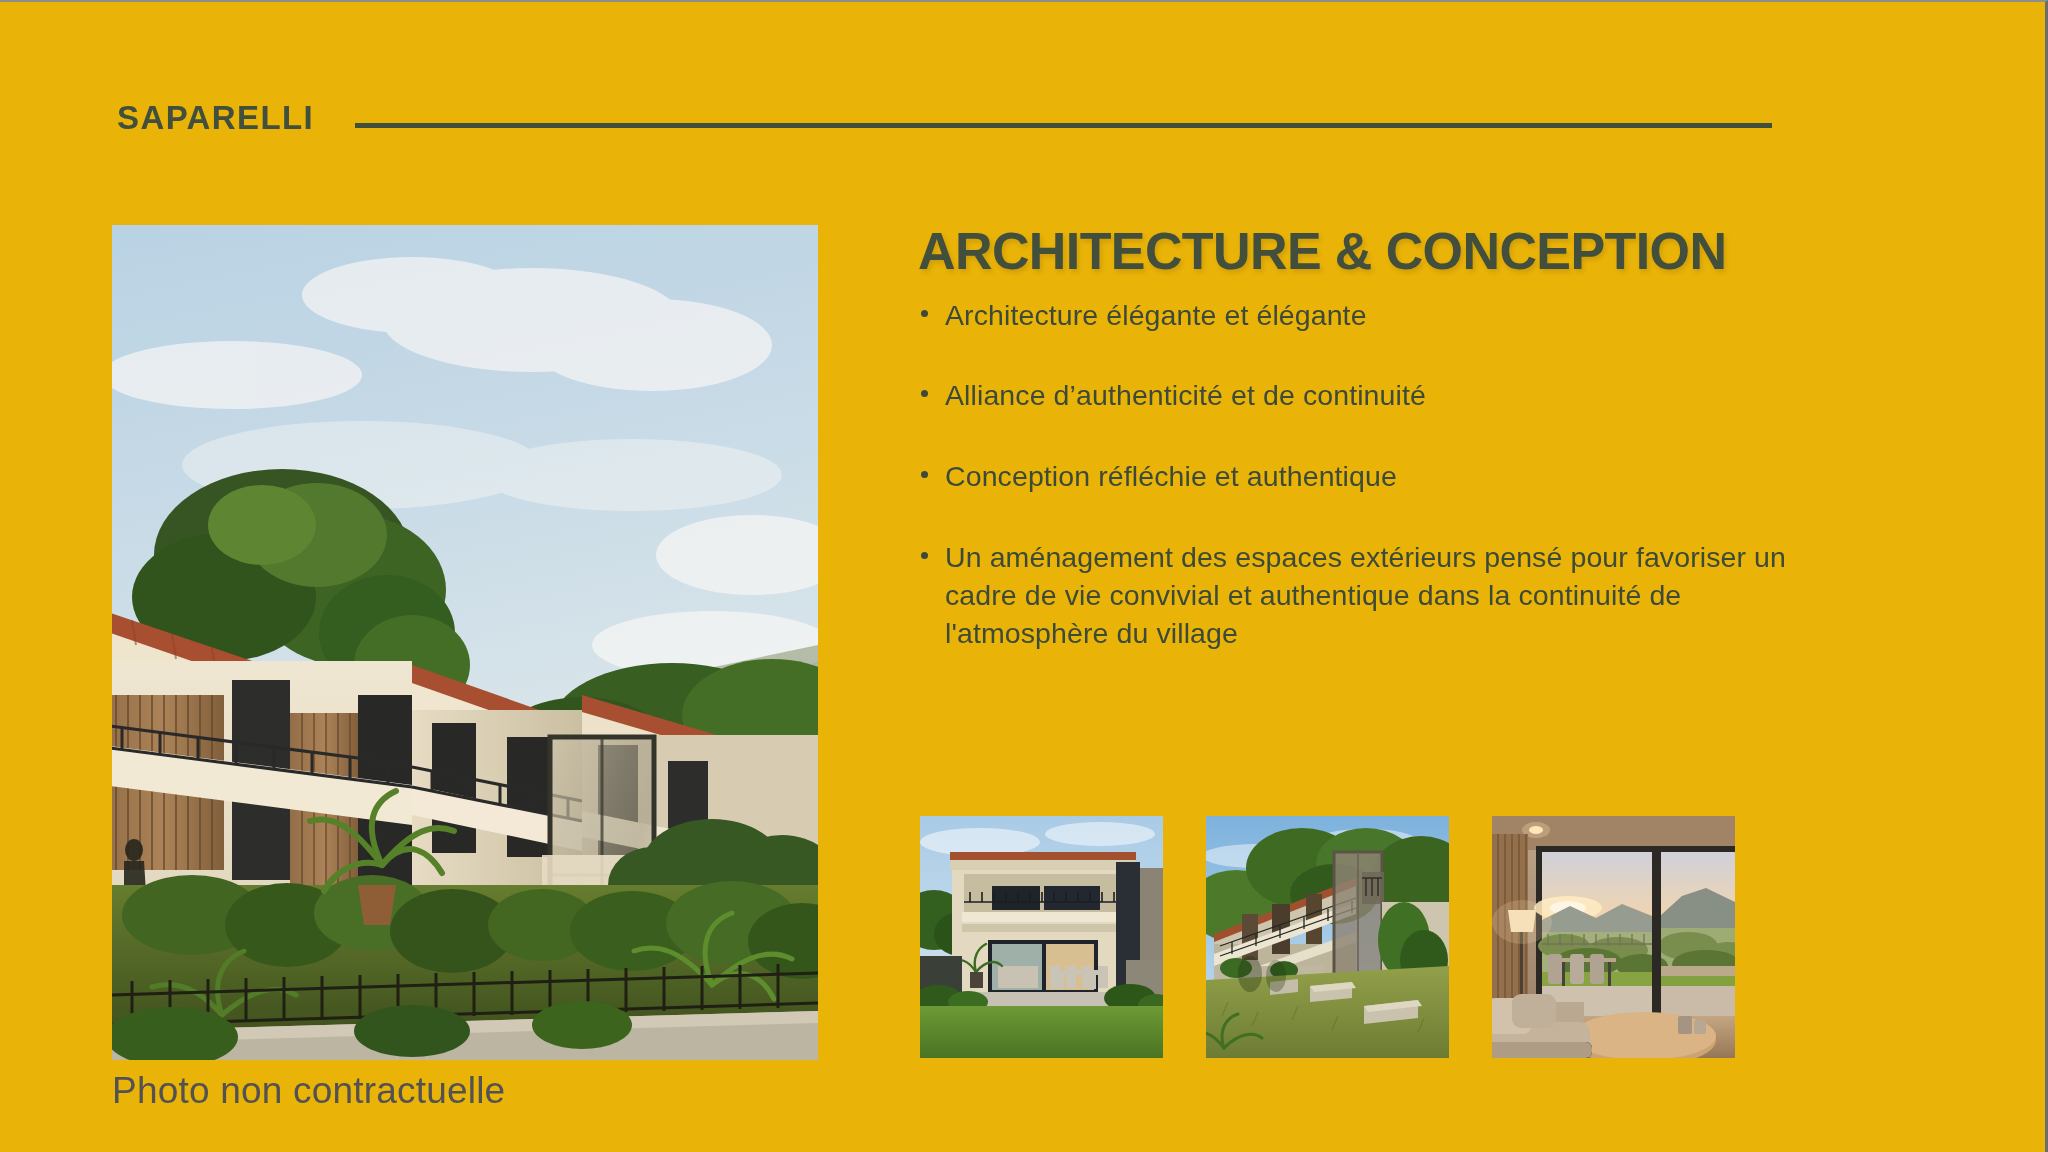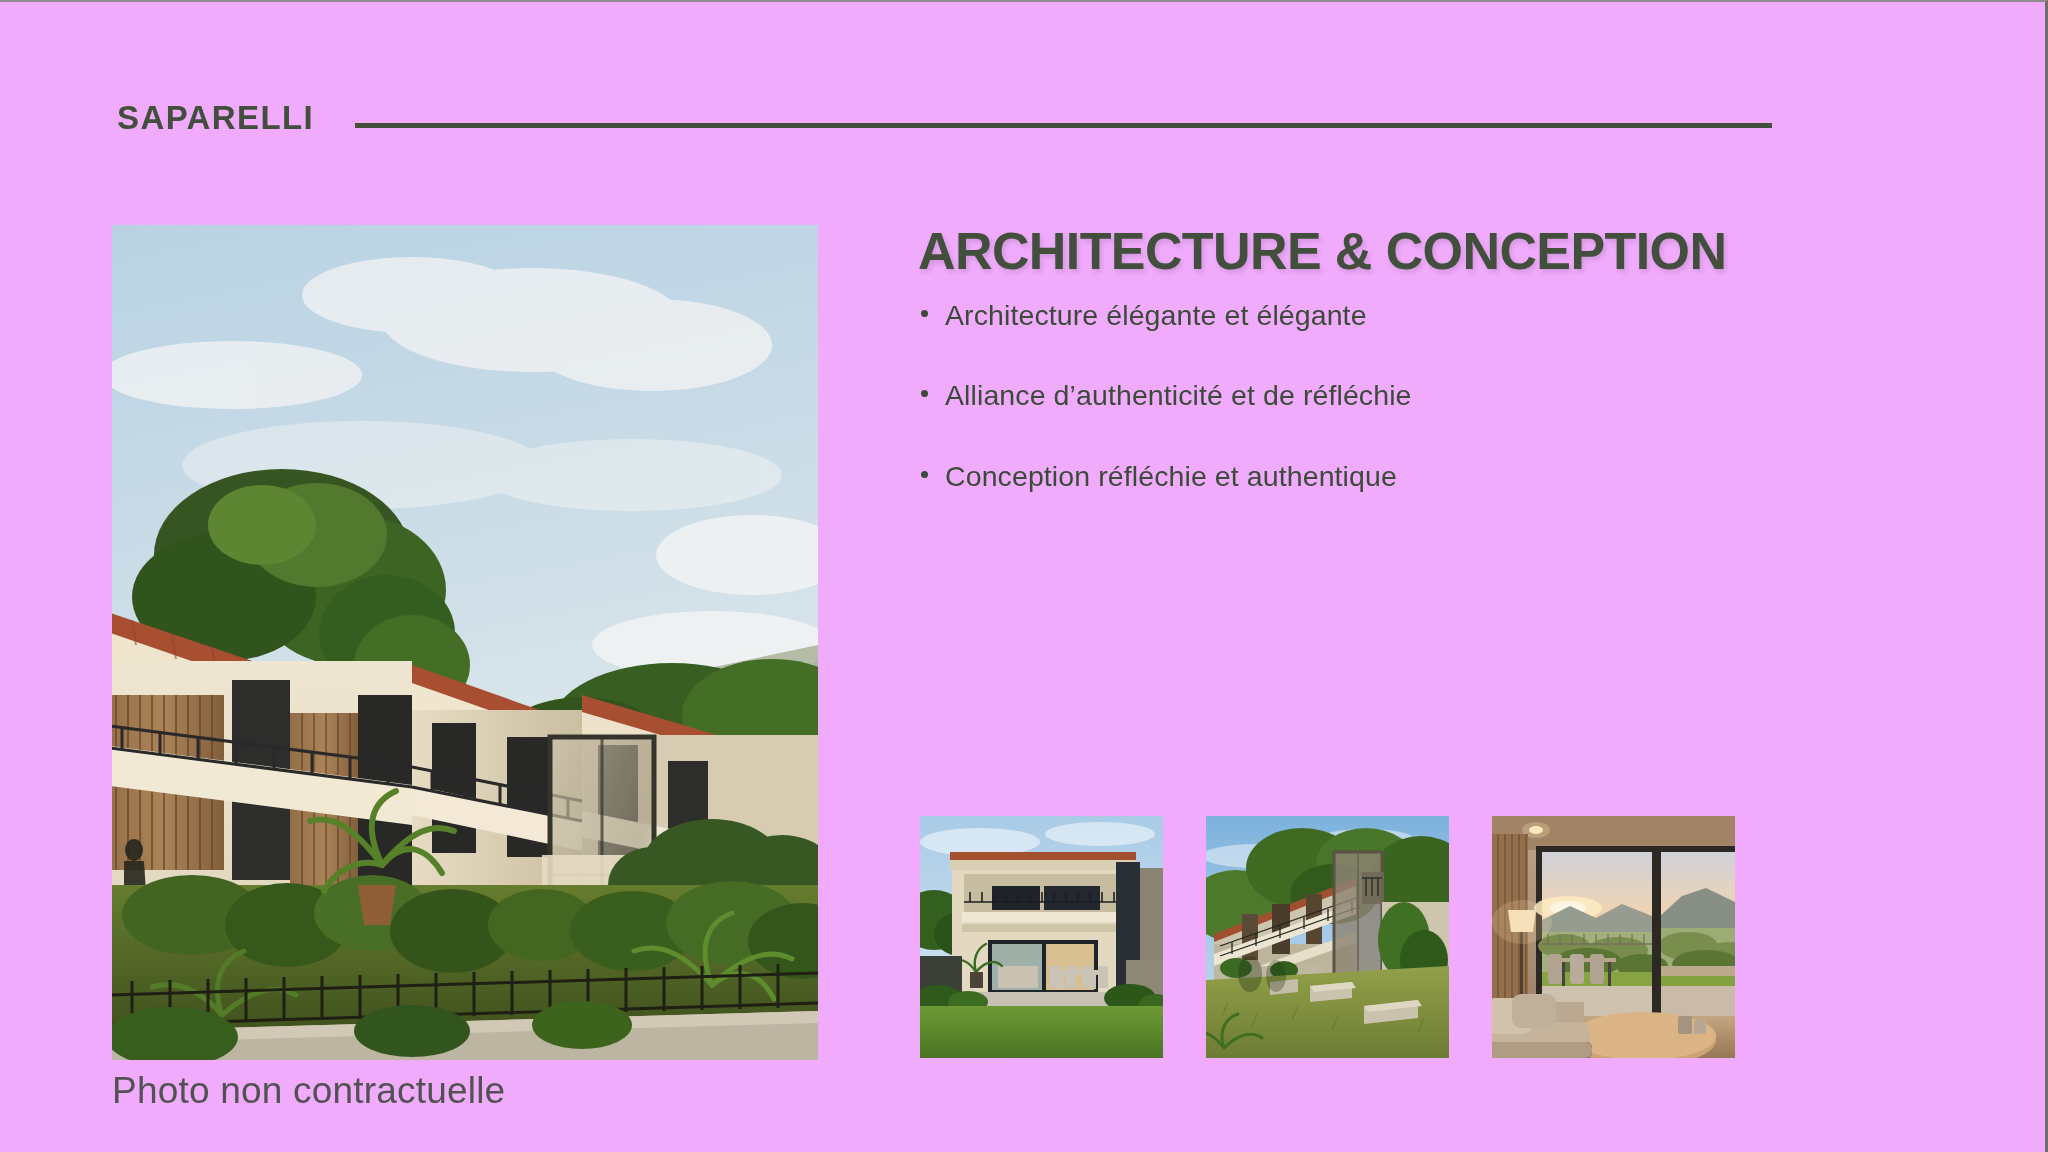--- a/index.html
+++ b/index.html
@@ -5,21 +5,21 @@
   html,body{margin:0;padding:0;}
   body{
     width:2048px;height:1152px;
     background:#ffffff;
     font-family:"Liberation Sans", sans-serif;
     overflow:hidden;
     position:relative;
   }
   .slide{
     position:absolute;inset:0;
-    background:#f0abfc;
+    background:#eab308;
     border-right:3px solid #6d6d6d;
     border-top:2px solid #8e8e8e;
     box-sizing:border-box;
     overflow:hidden;
   }
 
   
   .brand{
     position:absolute;
     left:117px;top:97px;
@@ -340,25 +340,29 @@
 
   <div class="rightcol">
     <h1 class="headline">ARCHITECTURE &amp; CONCEPTION</h1>
     <ul class="bullets">
       <li>
         <span class="dot"></span>
         <span>Architecture élégante et élégante</span>
       </li>
       <li>
         <span class="dot"></span>
-        <span>Alliance d’authenticité et de réfléchie</span>
+        <span>Alliance d’authenticité et de continuité</span>
       </li>
       <li>
         <span class="dot"></span>
         <span>Conception réfléchie et authentique</span>
+      </li>
+      <li>
+        <span class="dot"></span>
+        <span>Un aménagement des espaces extérieurs pensé pour favoriser un cadre de vie convivial et authentique dans la continuité de l'atmosphère du village</span>
       </li>
     </ul>
   </div>
 
   <div class="thumbs">
 
     <div class="thumb">
       <svg viewBox="0 0 243 242" preserveAspectRatio="none">
         <defs>
           <linearGradient id="t1sky" x1="0" y1="0" x2="0" y2="1">

